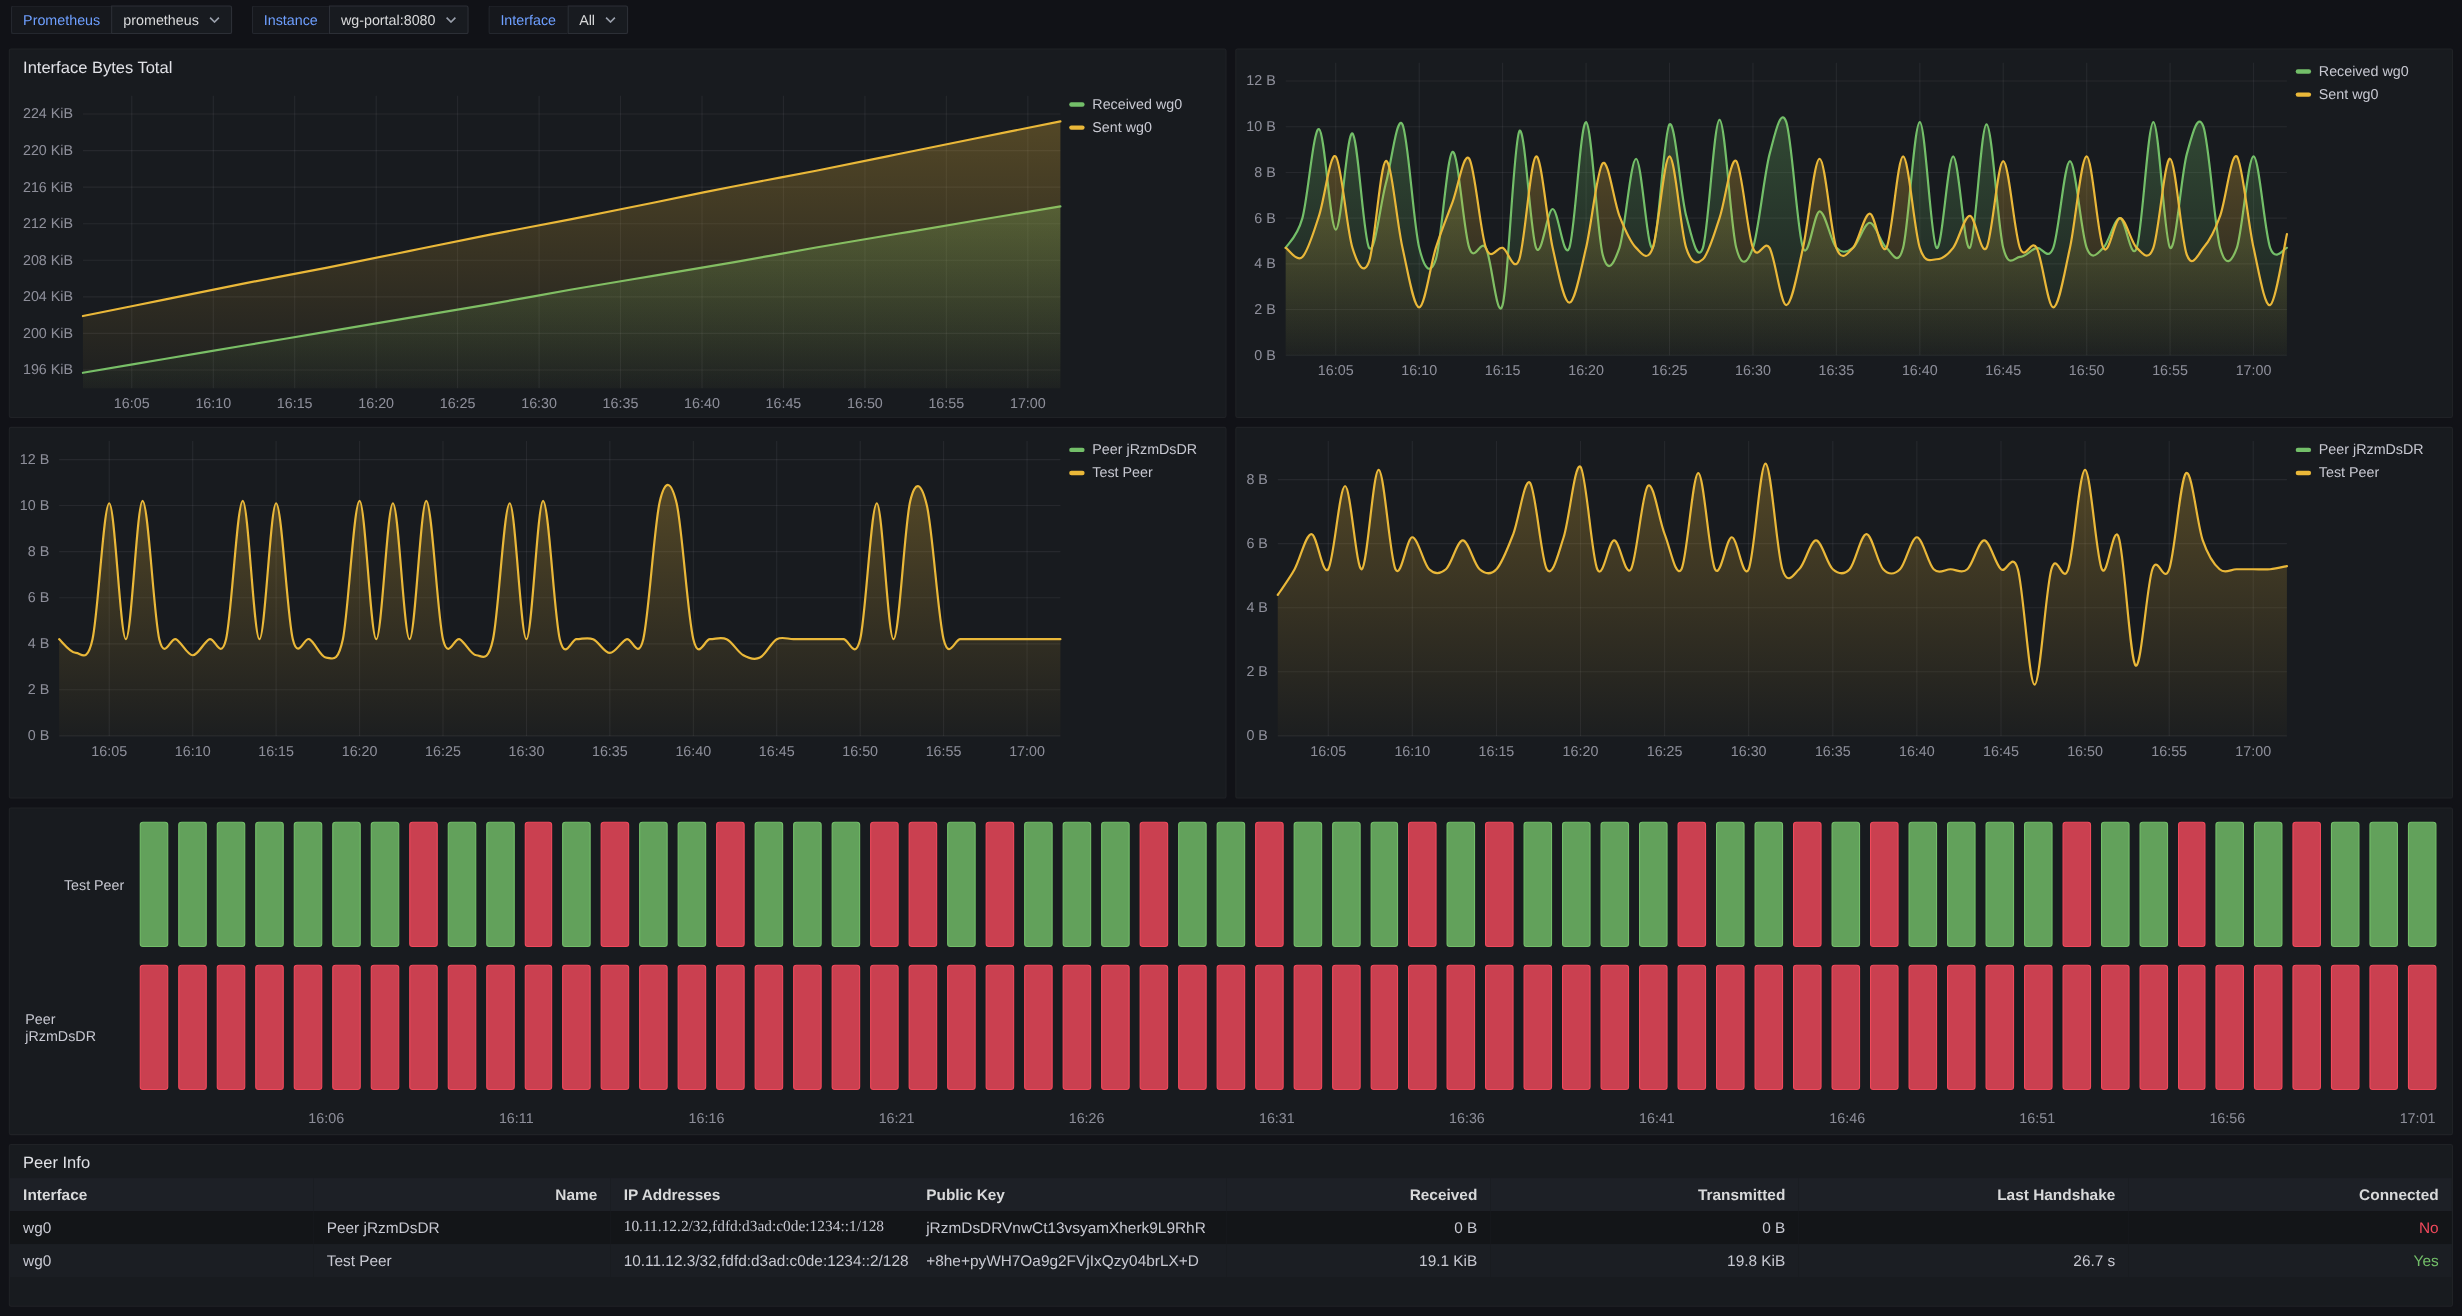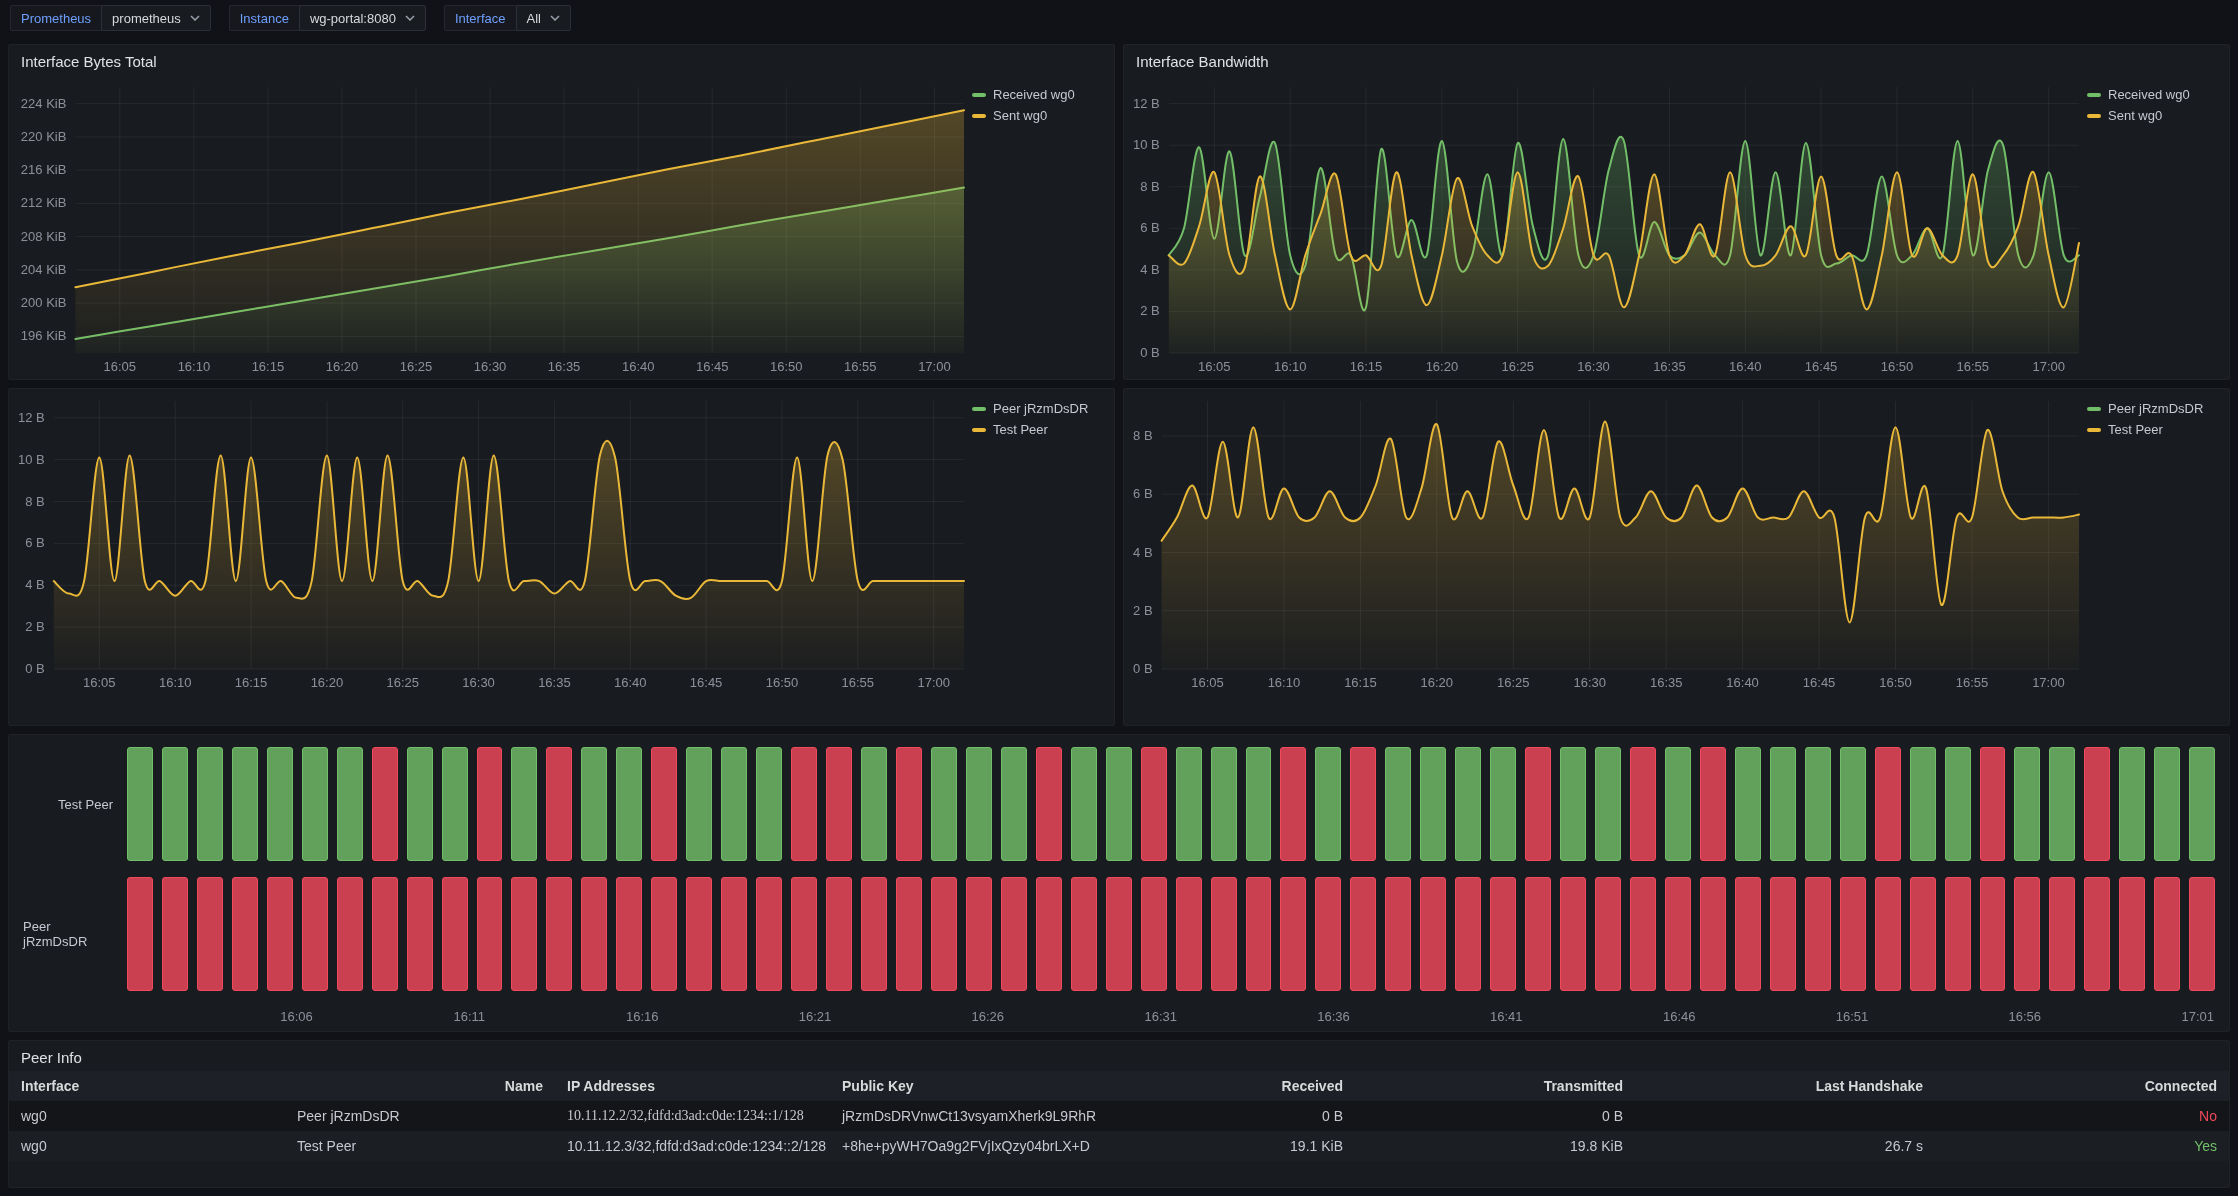--- a/index.html
+++ b/index.html
@@ -155,23 +155,20 @@
           </li>
           <li>
             <span class="mark" style="background: rgb(234, 184, 57);"></span>
             <span>Sent wg0</span>
           </li>
         </ul>
     </div>
   </section>
 
   <section class="panel">
-    <header class="panel-header">
-      <h2 class="panel-title">Interface Bandwidth</h2>
-    </header>
     <div class="panel-body">
       <div class="chart">
           <svg width="963" height="304">
             <defs>
               <linearGradient id="grad1s0" x1="0" y1="0" x2="0" y2="1">
       <stop offset="0" stop-color="#73bf69" stop-opacity="0.28"></stop>
       <stop offset="1" stop-color="#73bf69" stop-opacity="0.02"></stop>
               </linearGradient>
               <linearGradient id="grad1s1" x1="0" y1="0" x2="0" y2="1">
       <stop offset="0" stop-color="#eab839" stop-opacity="0.28"></stop>

